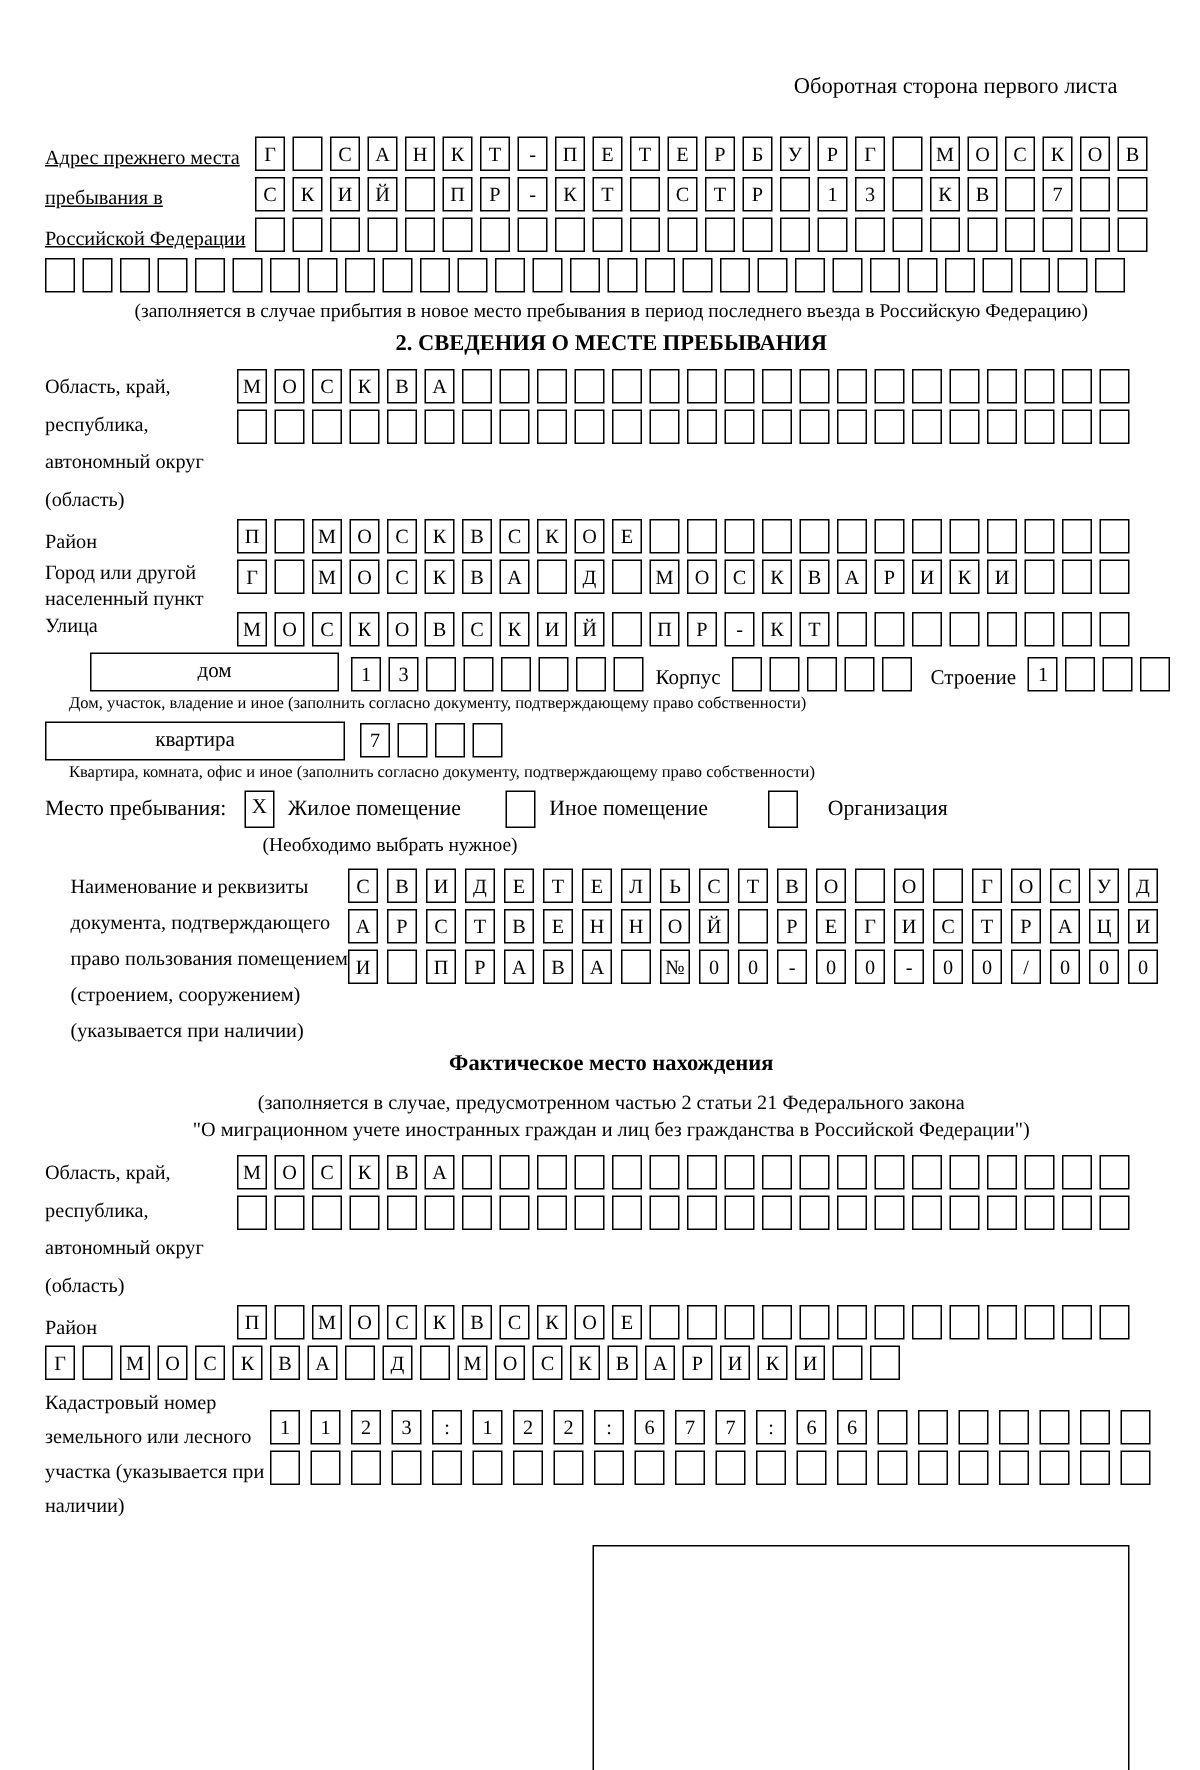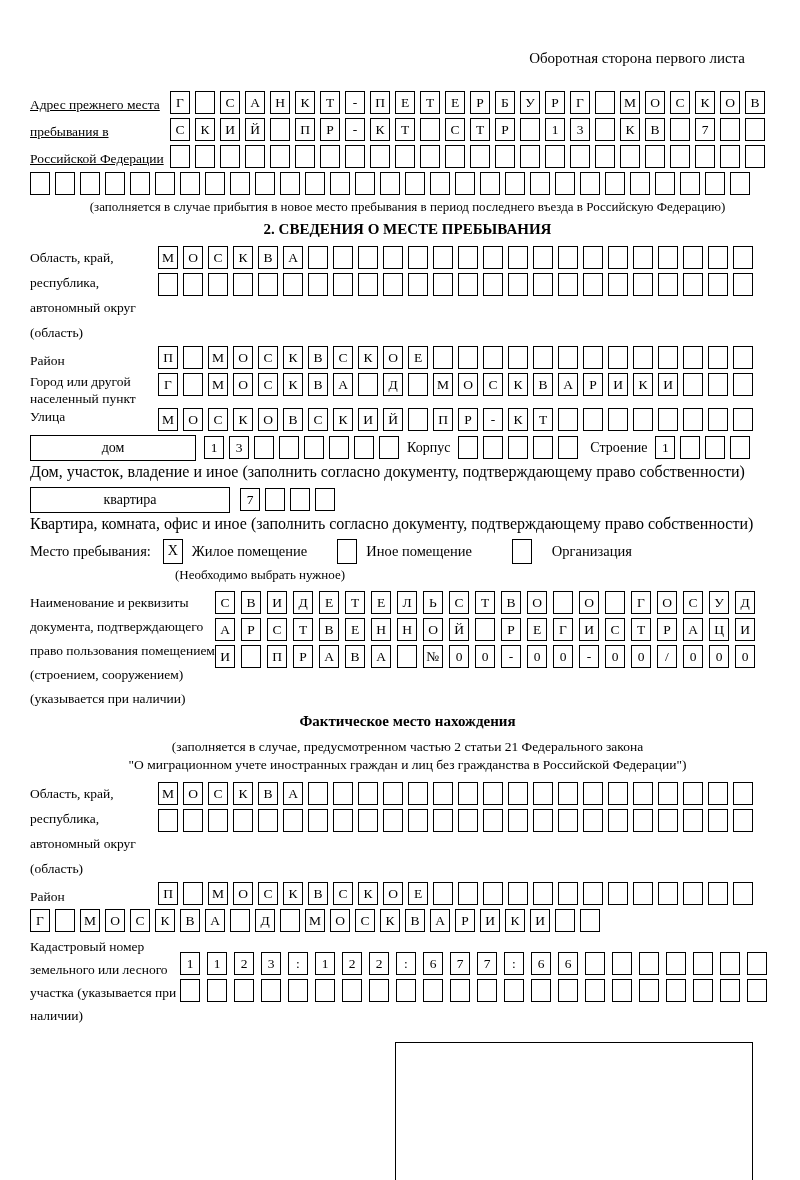--- a/index.html
+++ b/index.html
@@ -7,40 +7,40 @@
     width:800px;height:1180px;box-sizing:border-box;
     padding:14px 15px 0 30px;
     font-family:"Liberation Serif","DejaVu Serif",serif;
     color:#000;background:#fff;overflow:hidden;position:relative;
   }
   .hdr{text-align:right;font-size:15px;padding-right:40px;margin-bottom:24px;margin-top:36px;}
   .frow{display:flex;align-items:flex-start;}
   .lbl{font-size:13.5px;flex:none;}
   .lh-tall{line-height:2.0;text-decoration:underline;}
   .lh-med{line-height:1.85;}
-  .lh-doc{line-height:1.78;}
+  .lh-doc{line-height:1.78;margin-left:17px;}
   .lh-norm{line-height:1.3;}
   .w140{width:140px;} .w128{width:128px;} .w185{width:185px;}
   .w165{width:165px;} .w150{width:150px;}
   .cellcol{flex:1;min-width:0;}
   .cellrow{display:flex;gap:5px;margin-bottom:4px;}
   .cellrow.g6{gap:6px;} .cellrow.g7{gap:7px;}
   .cell{
     flex:none;width:20px;height:23px;border:1.6px solid #000;box-sizing:border-box;
     display:flex;align-items:center;justify-content:center;
     font-size:13.5px;line-height:1;
   }
   .note{font-size:13px;text-align:center;margin:2px 0 4px 0;}
   .sect-title{font-size:15px;font-weight:bold;text-align:center;margin:6px 0 8px 0;}
   .bigbox{
     flex:none;height:26px;border:1.6px solid #000;box-sizing:border-box;
     display:flex;align-items:center;justify-content:center;font-size:14px;
   }
   .inline-lbl{font-size:14px;margin:3px 8px 0 8px;flex:none;}
-  .caption-left{font-size:16px;margin:2px 0 6px 0;}
+  .caption-left{font-size:11px;margin:2px 0 6px 16px;}
   .stayrow{display:flex;align-items:center;font-size:14.5px;margin-top:4px;}
   .chk{
     flex:none;width:20px;height:25px;border:1.6px solid #000;box-sizing:border-box;
     display:flex;align-items:center;justify-content:center;font-size:14px;
   }
   .staynote{font-size:13px;margin:3px 0 8px 145px;}
   .subnote{font-size:13.5px;text-align:center;line-height:1.35;margin:0 0 8px 0;}
   .stamp-box{
     width:358px;height:170px;border:1.7px solid #000;box-sizing:border-box;
     margin:14px 0 6px 365px;
@@ -318,21 +318,21 @@
           <span class="cell"></span>
           <span class="cell"></span>
           <span class="cell"></span>
           <span class="cell"></span>
           <span class="cell"></span>
           <span class="cell"></span>
         </div>
     </div>
   </div>
 
-  <div class="frow" style="align-items:center;margin-bottom:2px;">
+  <div class="frow" style="align-items:flex-end;margin-bottom:2px;margin-left:30px;">
     <div class="bigbox" style="width:166px;">дом</div>
     <div class="cellrow" style="margin:0 0 0 8px;">
         <span class="cell">1</span>
         <span class="cell">3</span>
         <span class="cell"></span>
         <span class="cell"></span>
         <span class="cell"></span>
         <span class="cell"></span>
         <span class="cell"></span>
         <span class="cell"></span>

